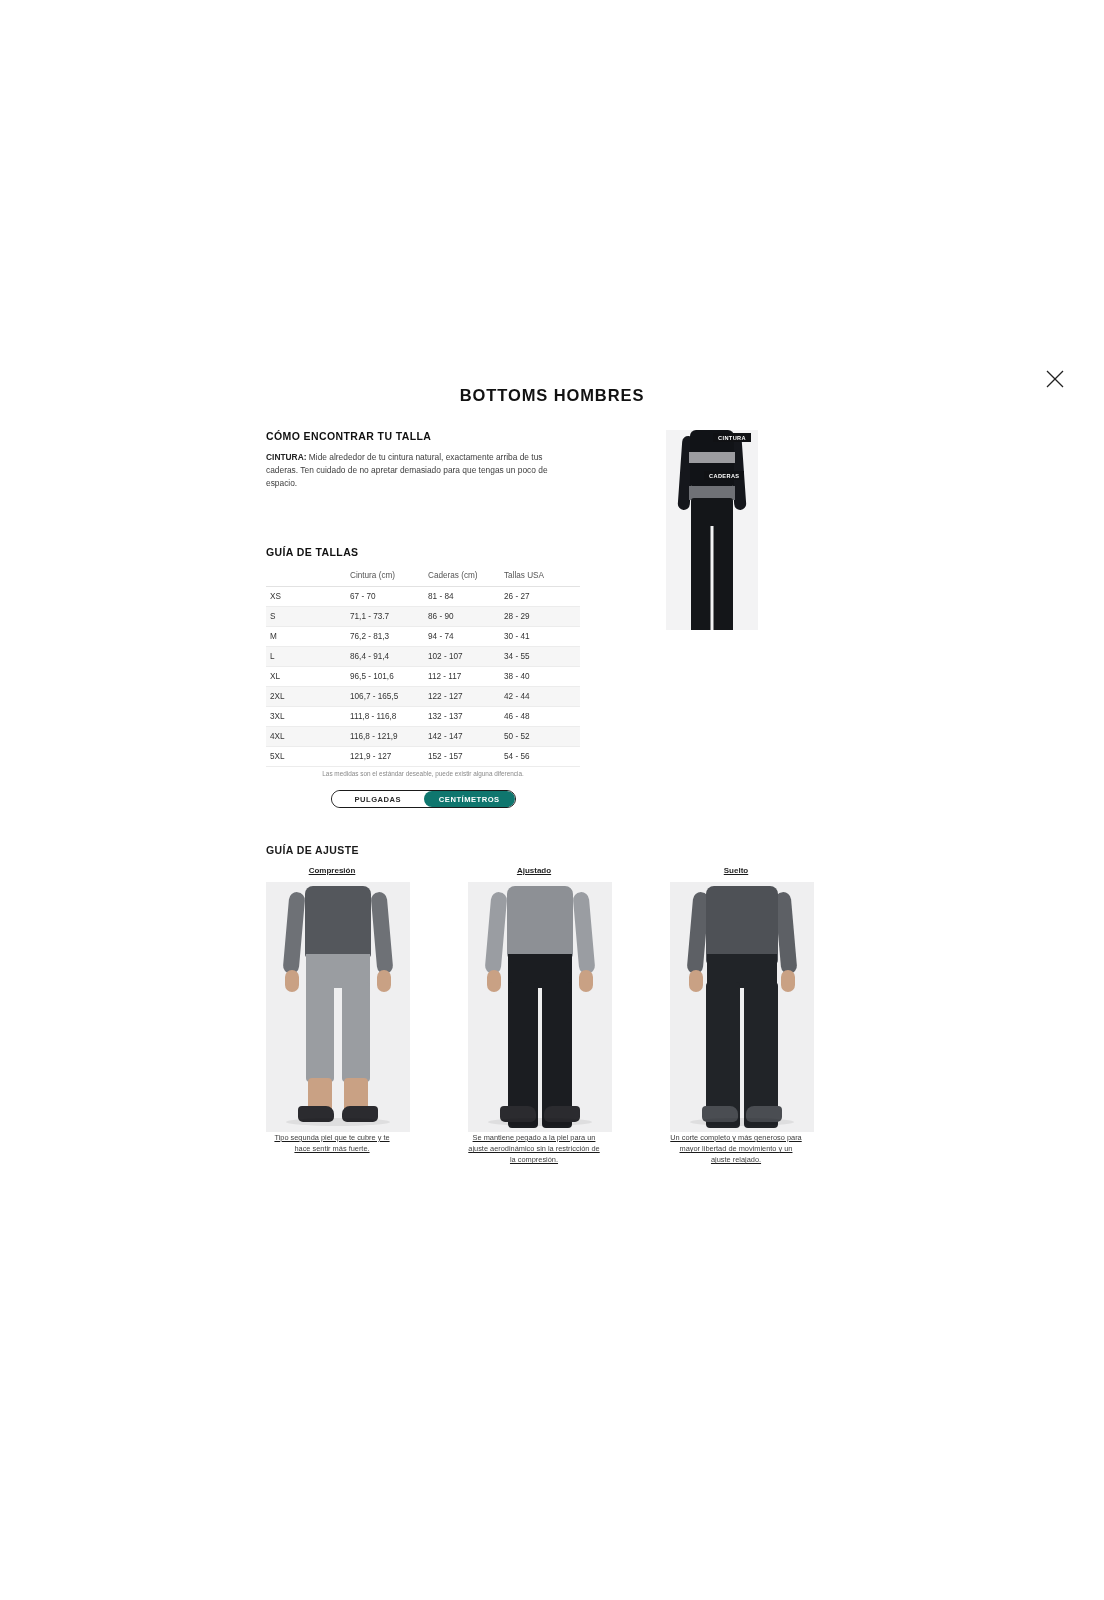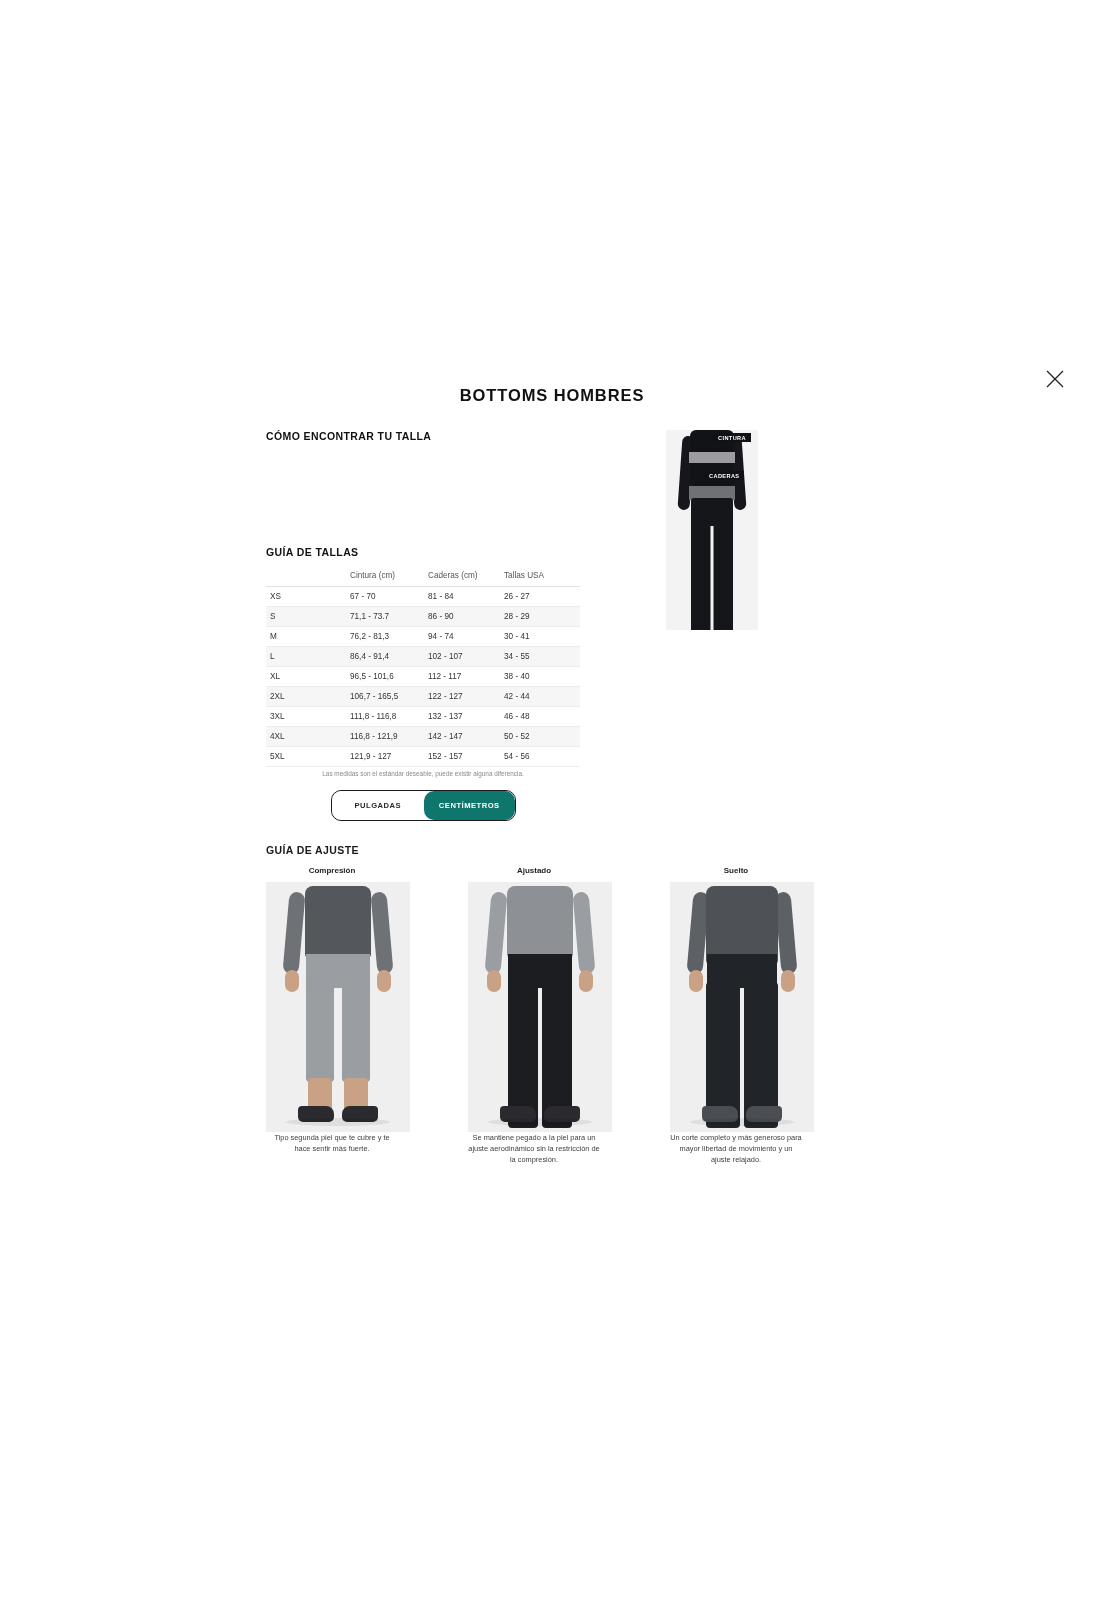--- a/index.html
+++ b/index.html
@@ -164,21 +164,21 @@
     font-size: 6.4px;
     color: #8a8a8a;
   }
 
   
   .unit-toggle {
     position: absolute;
     left: 331px;
     top: 790px;
     width: 185px;
-    height: 31px;
+    height: 18px;
     border: 1px solid #1a1a1a;
     border-radius: 10px;
     display: flex;
     overflow: hidden;
     background: #fff;
   }
   .unit-toggle .opt {
     flex: 1;
     display: flex;
     align-items: center;
@@ -206,21 +206,21 @@
     letter-spacing: 0.4px;
   }
   .fit-row {
     position: absolute;
     left: 266px;
     top: 866px;
     width: 572px;
     display: flex;
     gap: 70px;
   }
-  .fit-card { width: 132px; }
+  .fit-card { width: 132px; text-decoration: underline; }
   .fit-title {
     text-align: center;
     font-size: 8px;
     font-weight: bold;
     color: #1f1f1f;
     margin-bottom: 7px;
   }
   .fit-img {
     width: 144px;
     height: 250px;
@@ -257,20 +257,21 @@
     <svg width="22" height="22" viewBox="0 0 22 22">
       <line x1="3" y1="3" x2="19" y2="19" stroke="#222" stroke-width="1.3"></line>
       <line x1="19" y1="3" x2="3" y2="19" stroke="#222" stroke-width="1.3"></line>
     </svg>
   </button>
 
   <div class="page-title">BOTTOMS HOMBRES</div>
 
   <div class="left-col">
     <h3 class="sec-head">CÓMO ENCONTRAR TU TALLA</h3>
+    <p class="para"><b>CINTURA:</b><span> Mide alrededor de tu cintura natural, exactamente arriba de tus caderas. Ten cuidado de no apretar demasiado para que tengas un poco de espacio.</span></p>
   </div>
 
   <div class="measure-fig">
     <div class="mf-body">
       <div class="mf-armL"></div>
       <div class="mf-armR"></div>
       <div class="mf-torso"></div>
       <div class="mf-band-waist"></div>
       <div class="mf-band-hip"></div>
       <div class="mf-legs"></div>

